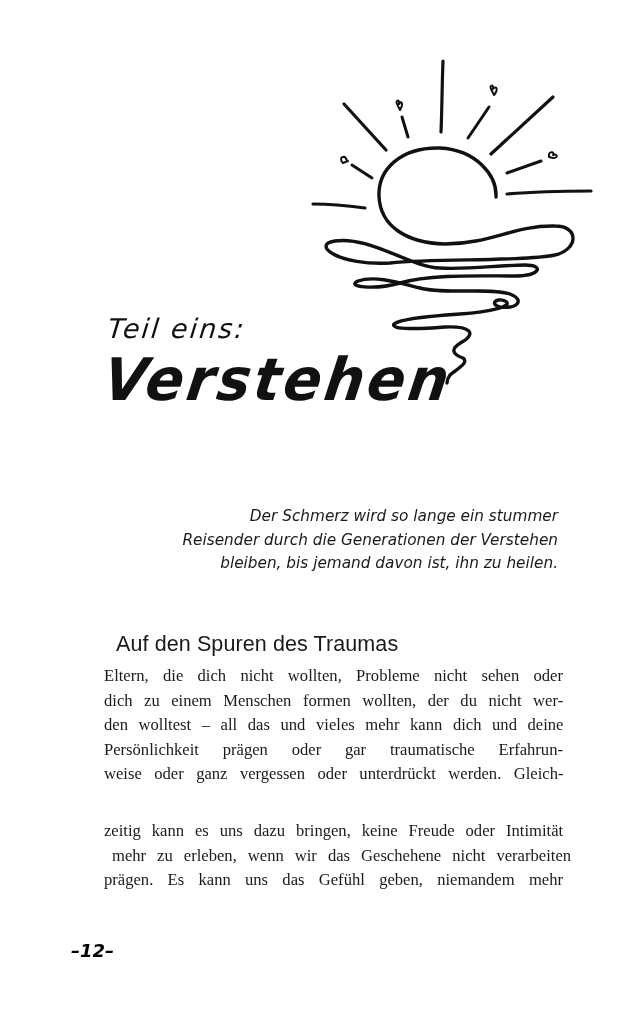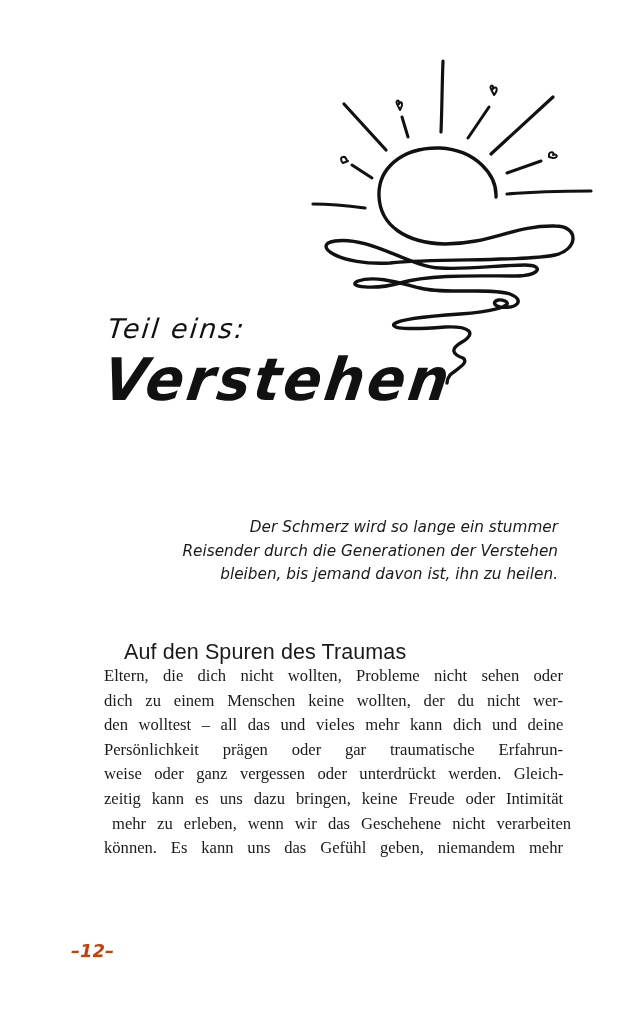--- a/index.html
+++ b/index.html
@@ -15,41 +15,41 @@
     font-size: 27px; letter-spacing: 2px; color: #111;
     transform: skewX(-6deg);
   }
   .part-title {
     position: absolute; left: 104px; top: 352px;
     font-family: "DejaVu Sans", sans-serif; font-style: italic; font-weight: bold;
     font-size: 56px; letter-spacing: 3px; color: #111; line-height: 1;
     transform: skewX(-8deg) scaleY(1.05);
   }
   .epigraph {
-    position: absolute; right: 83px; top: 516px; width: 420px;
+    position: absolute; right: 83px; top: 505px; width: 420px;
     text-align: right;
     font-family: "DejaVu Sans", sans-serif; font-style: italic;
     font-size: 15.3px; line-height: 23.5px; color: #1a1a1a;
   }
   .epigraph span { display: block; white-space: nowrap; }
   .section-heading {
     position: absolute; left: 108px; top: 624px;
     font-family: "Liberation Sans", sans-serif; font-weight: normal;
     font-size: 21.5px; color: #1a1a1a; letter-spacing: 0.1px;
   }
   .body-text {
     position: absolute; left: 104px; top: 664px; width: 459px;
     font-family: "Liberation Serif", serif; font-size: 16.6px; line-height: 24.6px;
     color: #1a1a1a;
   }
   .body-text .line { display: block; text-align: justify; text-align-last: justify; white-space: nowrap; height: 24.6px; }
   .page-number {
     position: absolute; left: 71px; top: 940px;
     font-family: "DejaVu Sans", sans-serif; font-style: italic; font-weight: bold;
-    font-size: 18px; color: #c2410c; letter-spacing: 0px;
+    font-size: 18px; color: #000000; letter-spacing: 0px;
   }
 </style>
 </head>
 <body>
 
 <div class="page">
 
   <svg class="illustration" viewBox="0 0 641 400" xmlns="http://www.w3.org/2000/svg">
     <g fill="none" stroke="#111" stroke-linecap="round" stroke-linejoin="round">
 
@@ -74,27 +74,27 @@
 
   <div class="part-label">Teil eins:</div>
   <h1 class="part-title" style="margin:0;">Verstehen</h1>
 
   <blockquote class="epigraph" style="margin:0;">
     <span>Der Schmerz wird so lange ein stummer</span>
     <span>Reisender durch die Generationen der Verstehen</span>
     <span>bleiben, bis jemand davon ist, ihn zu heilen.</span>
   </blockquote>
 
-  <h2 class="section-heading" style="margin:16px;">Auf den Spuren des Traumas</h2>
+  <h2 class="section-heading" style="margin:8px;">Auf den Spuren des Traumas</h2>
 
   <div class="body-text">
     <span class="line" style="white-space: nowrap; display: block; word-spacing: 10.125px;">Eltern, die dich nicht wollten, Probleme nicht sehen oder</span>
-    <span class="line" style="white-space: nowrap; display: block; word-spacing: 7.33333px;">dich zu einem Menschen keine wollten, der du nicht wer-</span>
+    <span class="line" style="white-space: nowrap; display: block; word-spacing: 7.33333px;">dich zu einem Menschen formen wollten, der du nicht wer-</span>
     <span class="line" style="white-space: nowrap; display: block; word-spacing: 6.45455px;">den wolltest – all das und vieles mehr kann dich und deine</span>
     <span class="line" style="white-space: nowrap; display: block; word-spacing: 19.6px;">Persönlichkeit prägen oder gar traumatische Erfahrun-</span>
     <span class="line" style="white-space: nowrap; display: block; word-spacing: 8.28571px;">weise oder ganz vergessen oder unterdrückt werden. Gleich-</span>
-    <span class="line" style="white-space: nowrap; display: block; word-spacing: 6.77778px;">zeitig kann es uns dazu bringen, keine Freude oder Intimität</span>
+    <span class="line" style="white-space: nowrap; display: block; word-spacing: 6.77778px; margin-top: 32px;">zeitig kann es uns dazu bringen, keine Freude oder Intimität</span>
     <span class="line" style="white-space: nowrap; display: block; word-spacing: 6.875px; margin-left: 8px;">mehr zu erleben, wenn wir das Geschehene nicht verarbeiten</span>
-    <span class="line" style="white-space: nowrap; display: block; word-spacing: 9.625px;">können. Es kann uns das Gefühl geben, niemandem mehr</span>
+    <span class="line" style="white-space: nowrap; display: block; word-spacing: 9.625px;">prägen. Es kann uns das Gefühl geben, niemandem mehr</span>
   </div>
 
   <div class="page-number">–12–</div>
 </div>
 
 </body></html>

